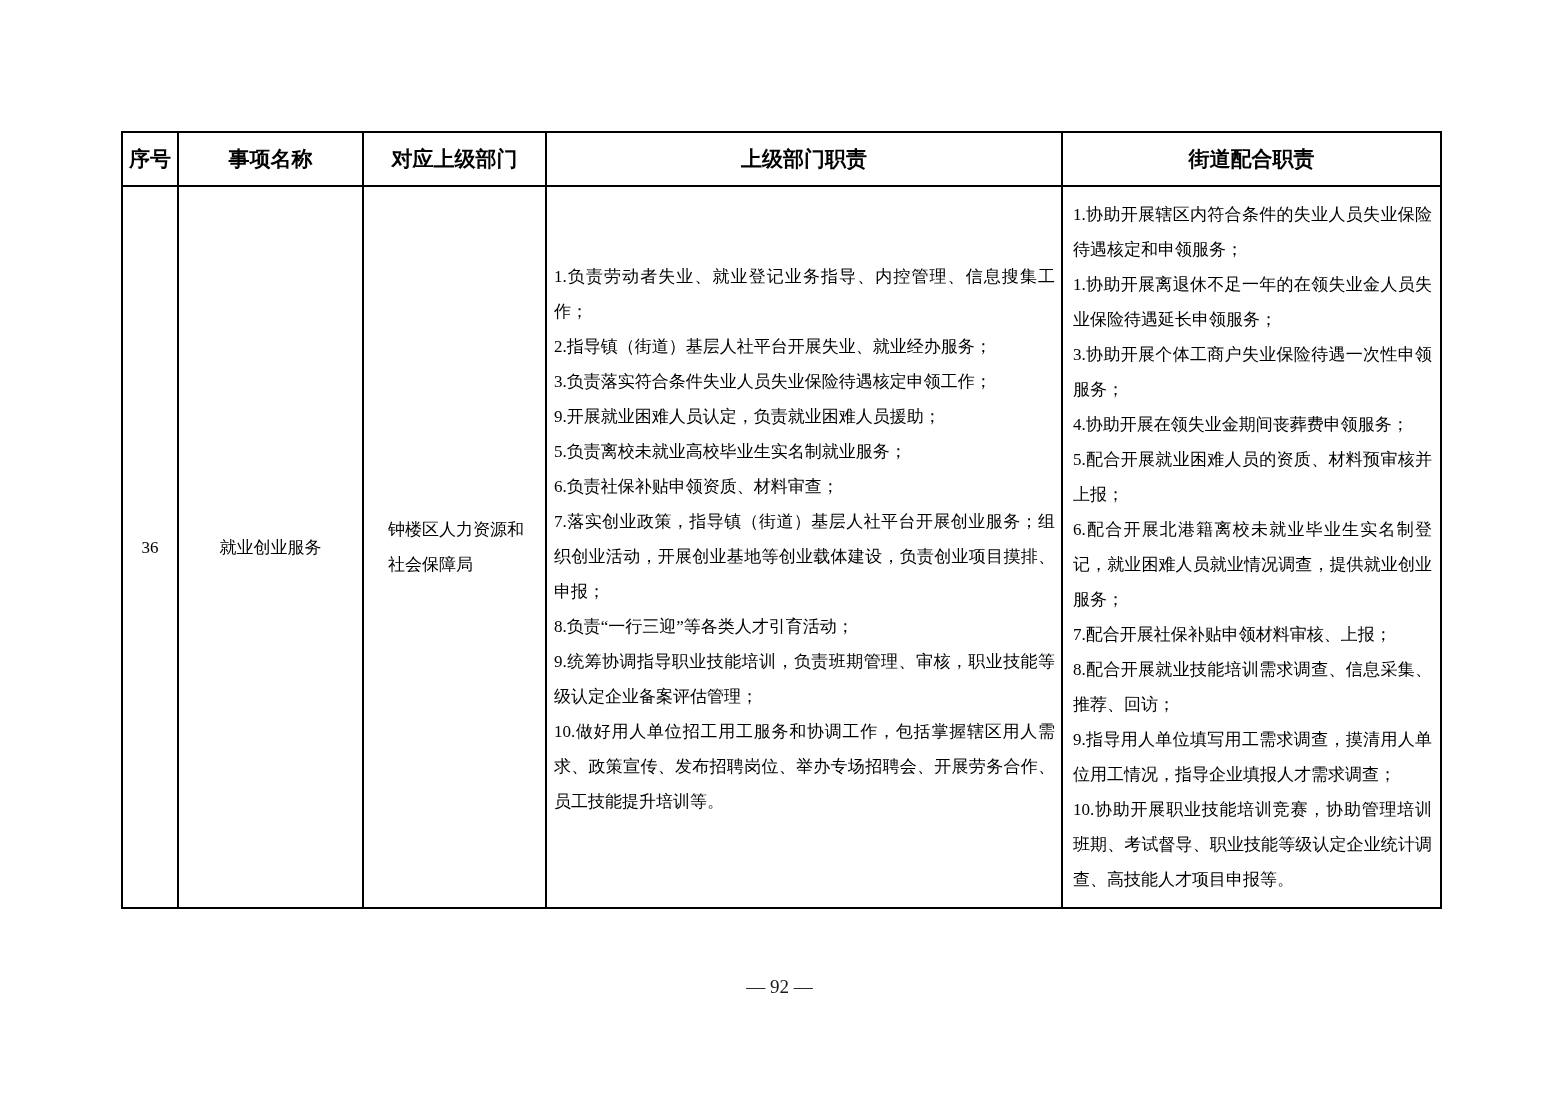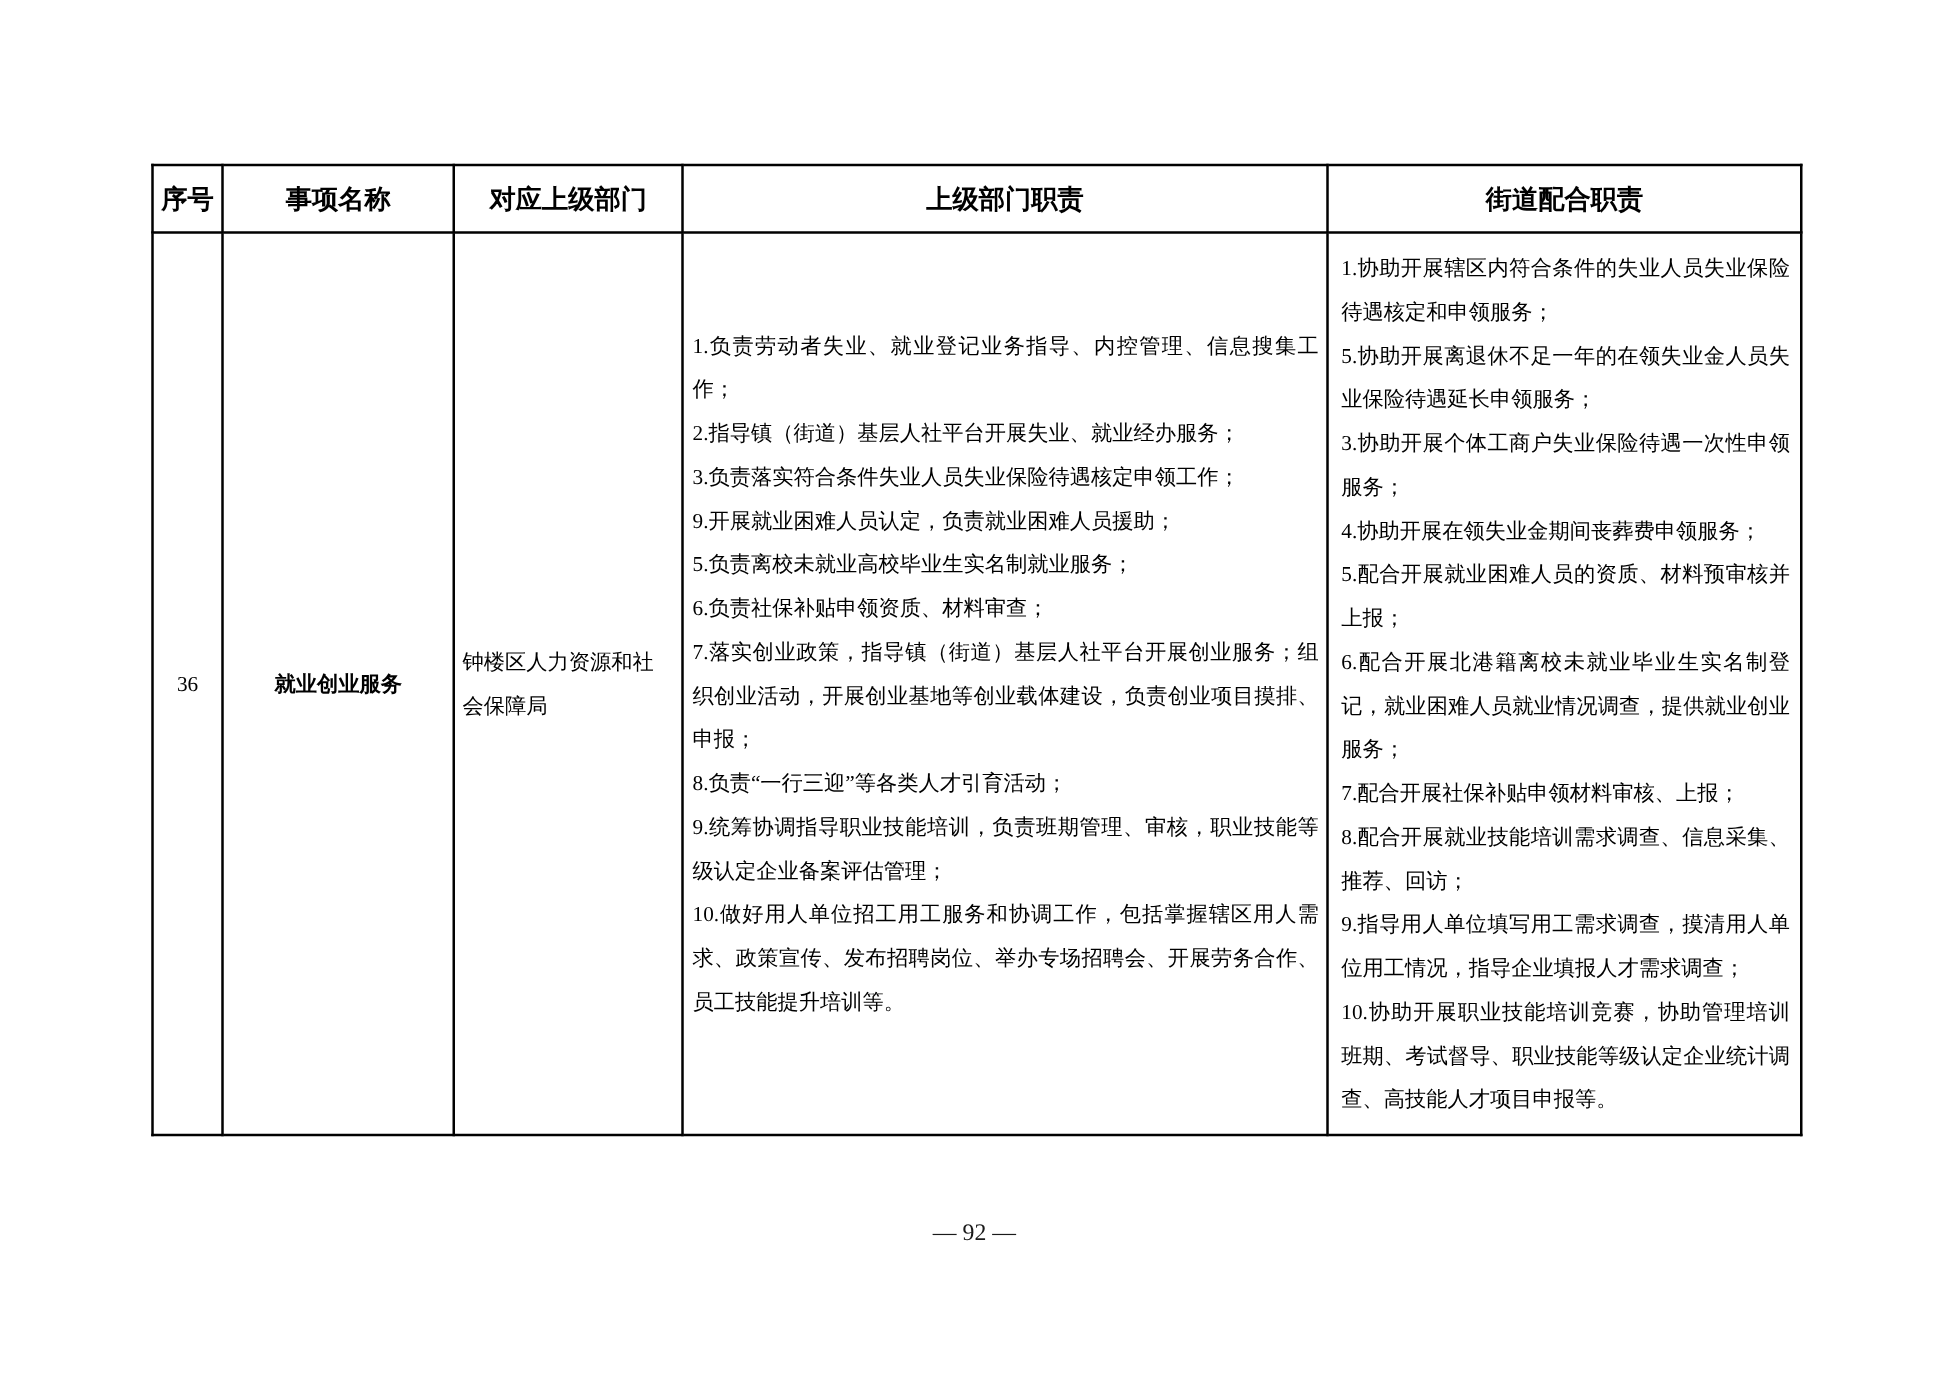--- a/index.html
+++ b/index.html
@@ -42,25 +42,24 @@
     font-size: 17px;
     line-height: 35px;
   }
   .cell-serial {
     text-align: center;
     font-size: 22px;
   }
   .cell-name {
     text-align: center;
     padding: 0 4px;
-    font-weight: bold;
   }
   .cell-dept {
     text-align: left;
-    padding: 0 12px 0 6px;
+    padding: 0 12px 0 24px;
     line-height: 38px;
     margin-left: 25px;
   }
   .cell-duties-superior {
     padding: 0 6px 16px 7px;
   }
   .cell-duties-street {
     padding: 0 8px 0 10px;
   }
   .duty-item {
@@ -109,21 +108,21 @@
         <div class="duty-item">9.开展就业困难人员认定，负责就业困难人员援助；</div>
         <div class="duty-item">5.负责离校未就业高校毕业生实名制就业服务；</div>
         <div class="duty-item">6.负责社保补贴申领资质、材料审查；</div>
         <div class="duty-item">7.落实创业政策，指导镇（街道）基层人社平台开展创业服务；组织创业活动，开展创业基地等创业载体建设，负责创业项目摸排、申报；</div>
         <div class="duty-item">8.负责“一行三迎”等各类人才引育活动；</div>
         <div class="duty-item">9.统筹协调指导职业技能培训，负责班期管理、审核，职业技能等级认定企业备案评估管理；</div>
         <div class="duty-item">10.做好用人单位招工用工服务和协调工作，包括掌握辖区用人需求、政策宣传、发布招聘岗位、举办专场招聘会、开展劳务合作、员工技能提升培训等。</div>
       </td>
       <td class="cell-duties-street">
         <div class="duty-item">1.协助开展辖区内符合条件的失业人员失业保险待遇核定和申领服务；</div>
-        <div class="duty-item">5.协助开展离退休不足一年的在领失业金人员失业保险待遇延长申领服务；</div>
+        <div class="duty-item">1.协助开展离退休不足一年的在领失业金人员失业保险待遇延长申领服务；</div>
         <div class="duty-item">3.协助开展个体工商户失业保险待遇一次性申领服务；</div>
         <div class="duty-item">4.协助开展在领失业金期间丧葬费申领服务；</div>
         <div class="duty-item">5.配合开展就业困难人员的资质、材料预审核并上报；</div>
         <div class="duty-item">6.配合开展北港籍离校未就业毕业生实名制登记，就业困难人员就业情况调查，提供就业创业服务；</div>
         <div class="duty-item">7.配合开展社保补贴申领材料审核、上报；</div>
         <div class="duty-item">8.配合开展就业技能培训需求调查、信息采集、推荐、回访；</div>
         <div class="duty-item">9.指导用人单位填写用工需求调查，摸清用人单位用工情况，指导企业填报人才需求调查；</div>
         <div class="duty-item">10.协助开展职业技能培训竞赛，协助管理培训班期、考试督导、职业技能等级认定企业统计调查、高技能人才项目申报等。</div>
       </td>
     </tr>

